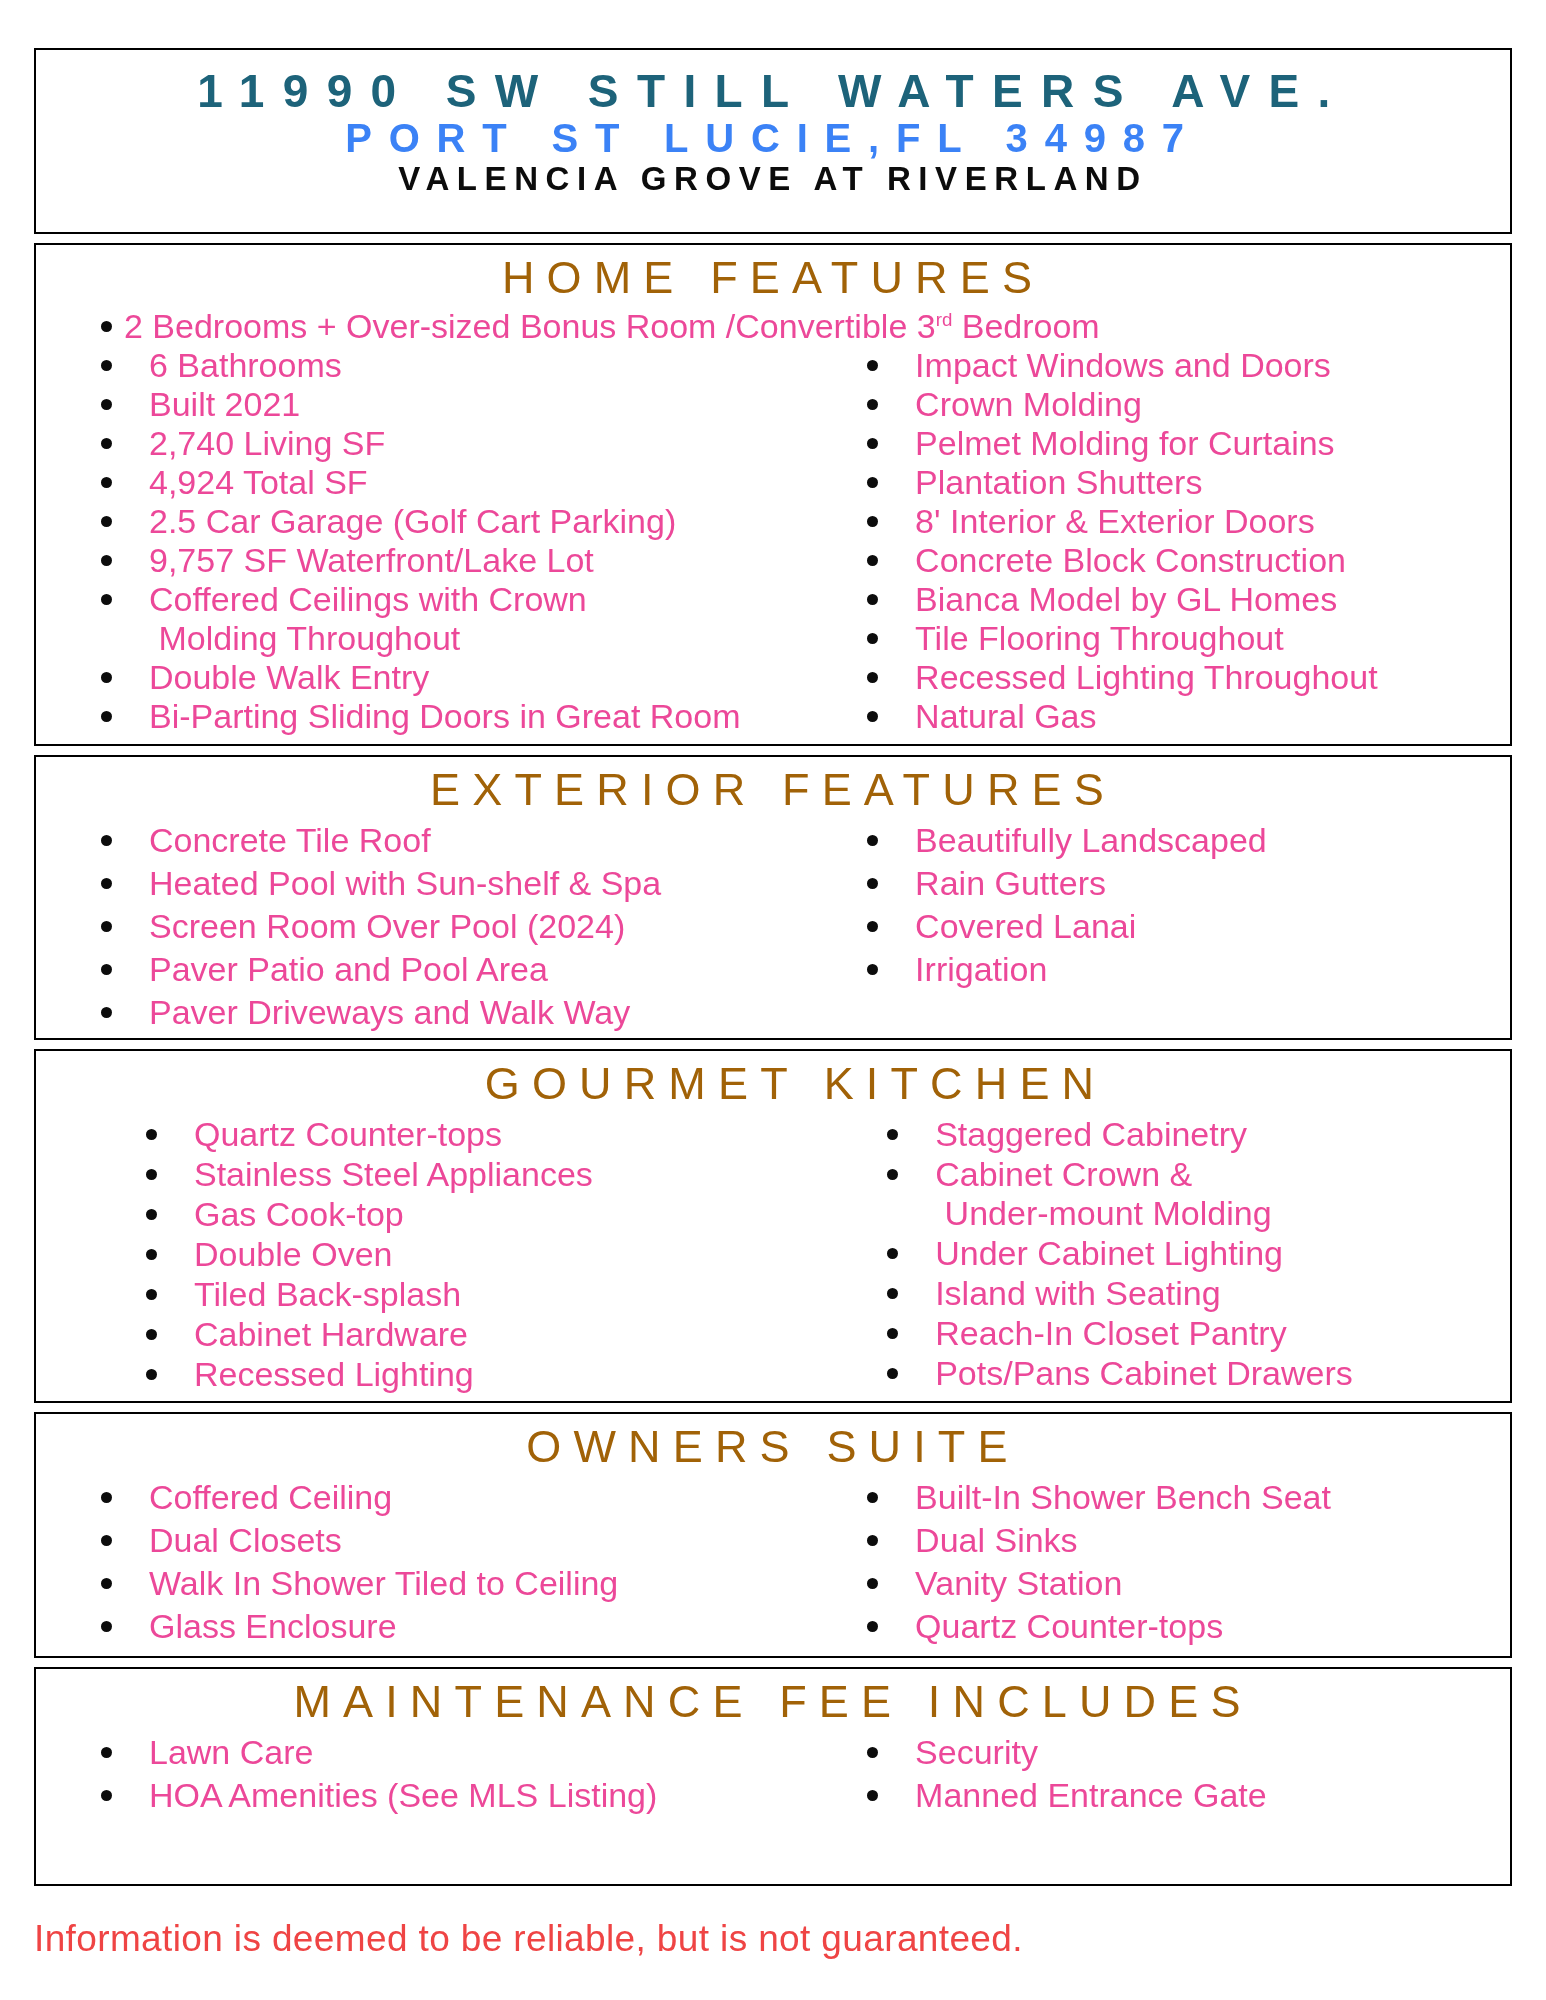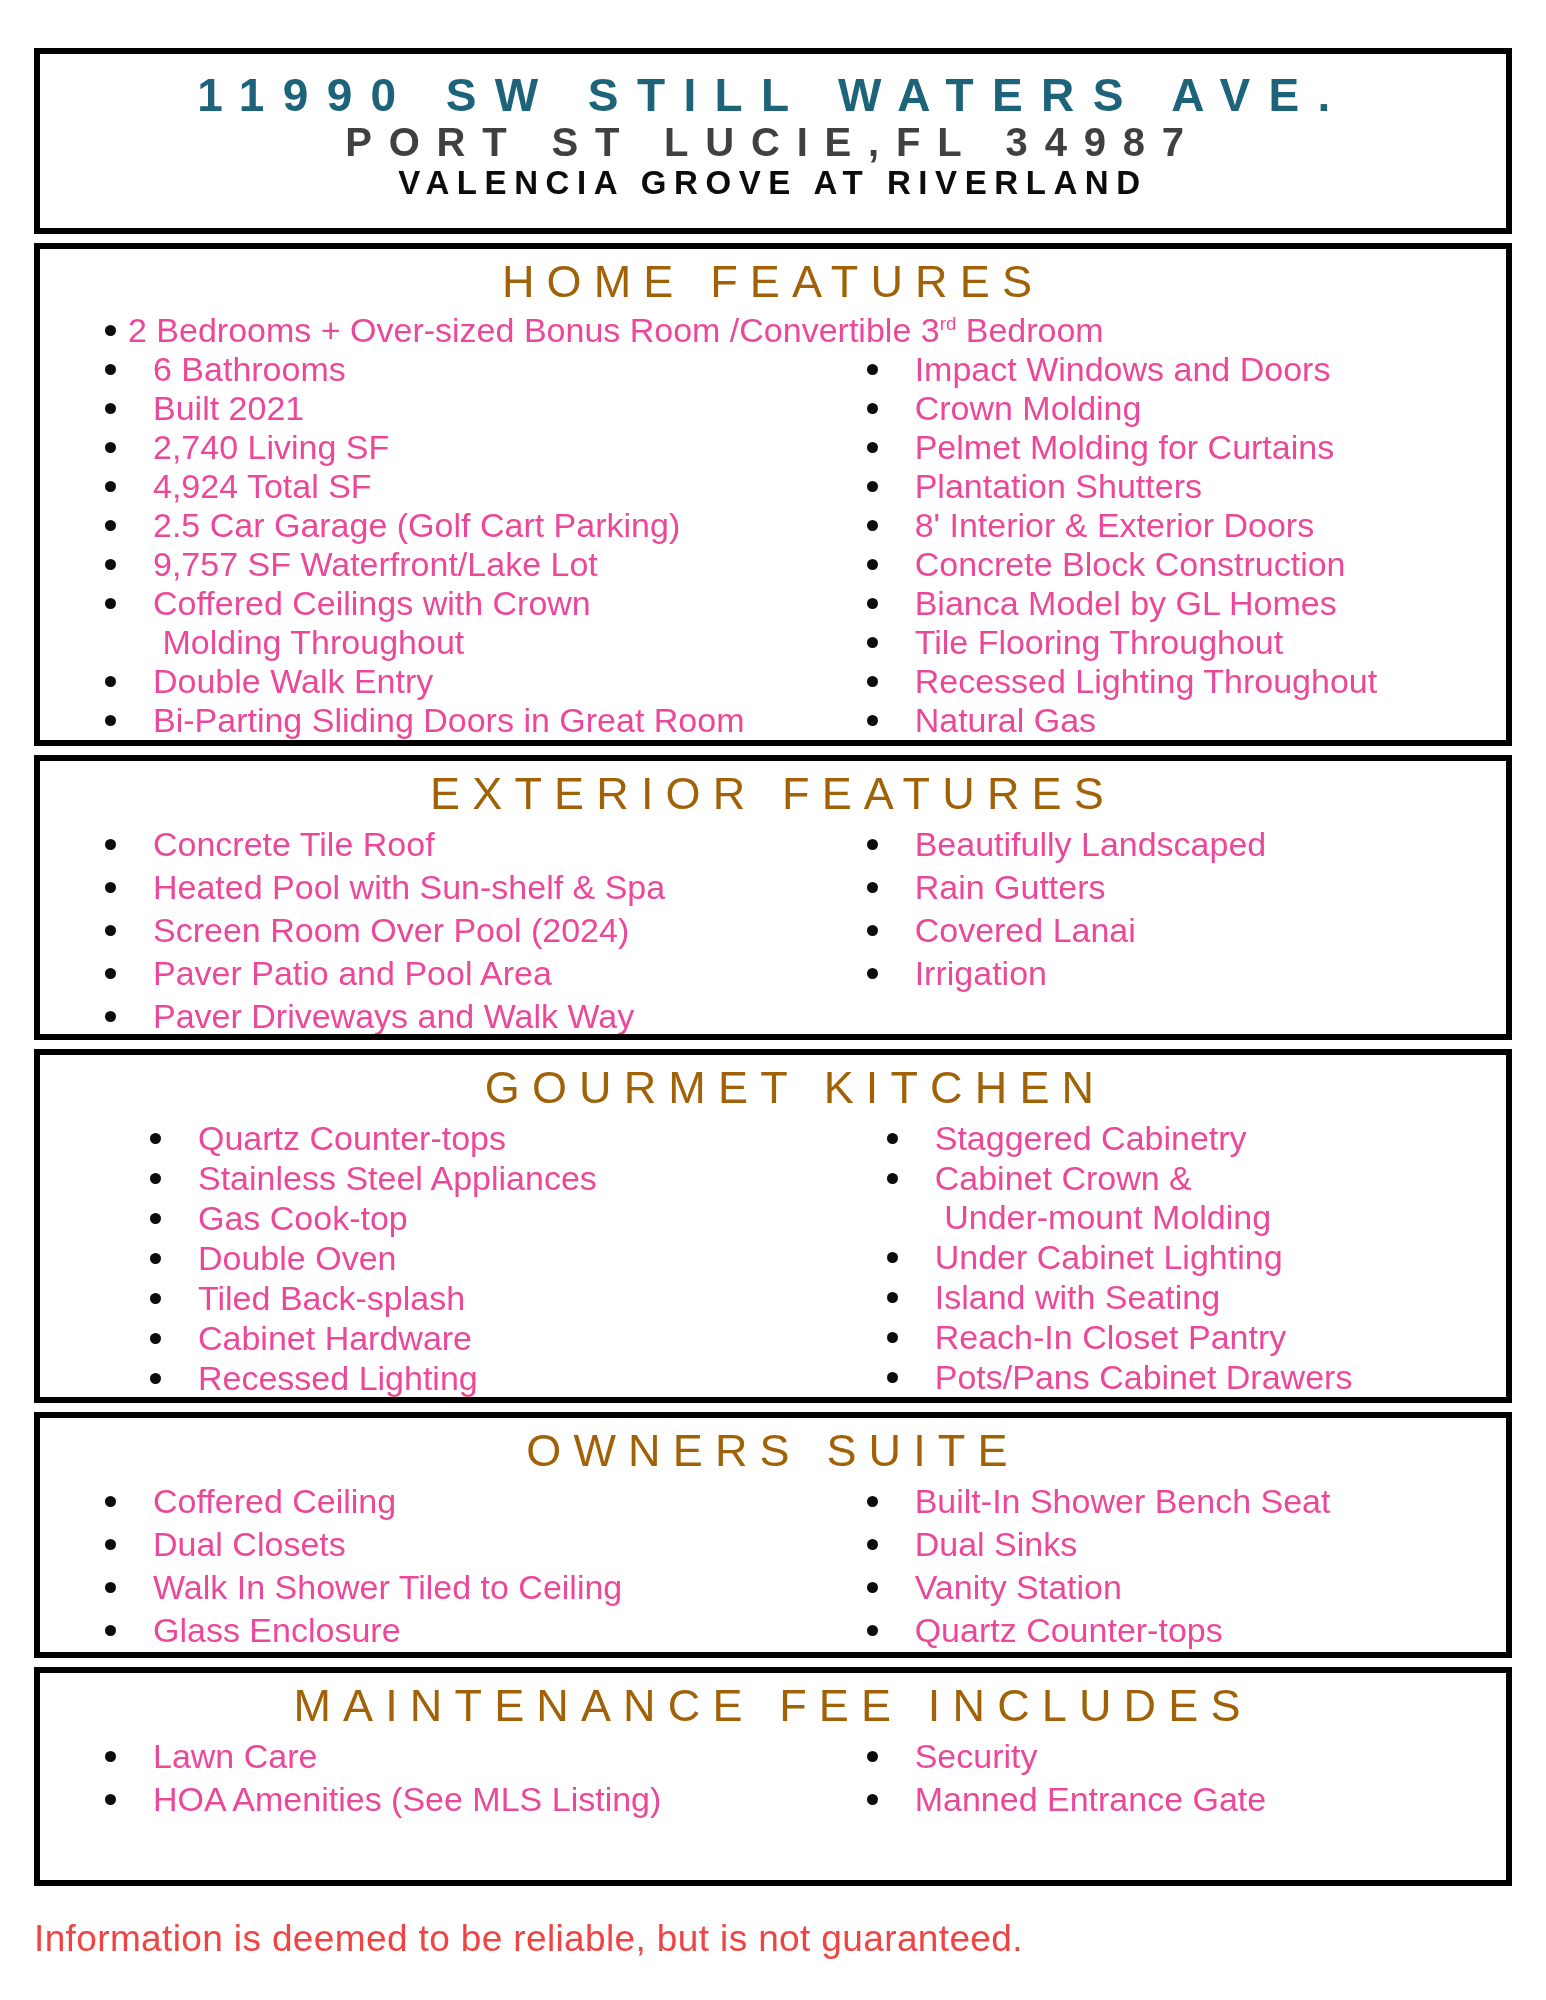--- a/index.html
+++ b/index.html
@@ -6,34 +6,34 @@
   html, body { background: #ffffff; }
   body {
     width: 1546px; height: 2000px;
     font-family: "Liberation Sans", sans-serif;
     color: #111111;
     overflow: hidden;
   }
   .page { padding: 48px 34px 0 34px; }
 
   .box {
-    border: 6px solid #000000;
+    border: 2px solid #000000;
     background: #ffffff;
     margin-bottom: 9px;
     overflow: hidden;
   }
 
   
   .header-box { height: 186px; text-align: center; padding-top: 16px; }
   .addr1 {
     color: #1d637a; font-size: 46px; font-weight: bold;
     letter-spacing: 0.40em; line-height: 1.12; white-space: nowrap;
   }
   .addr2 {
-    color: #404040; font-size: 40px; font-weight: bold;
+    color: #3b82f6; font-size: 40px; font-weight: bold;
     letter-spacing: 0.42em; line-height: 1.02; white-space: nowrap;
   }
   .community {
     color: #0c0c0c; font-size: 33px; font-weight: bold;
     letter-spacing: 0.23em; line-height: 1.25; white-space: nowrap;
   }
 
   
   .section-title {
     text-align: center; color: #a16207; font-weight: normal;

